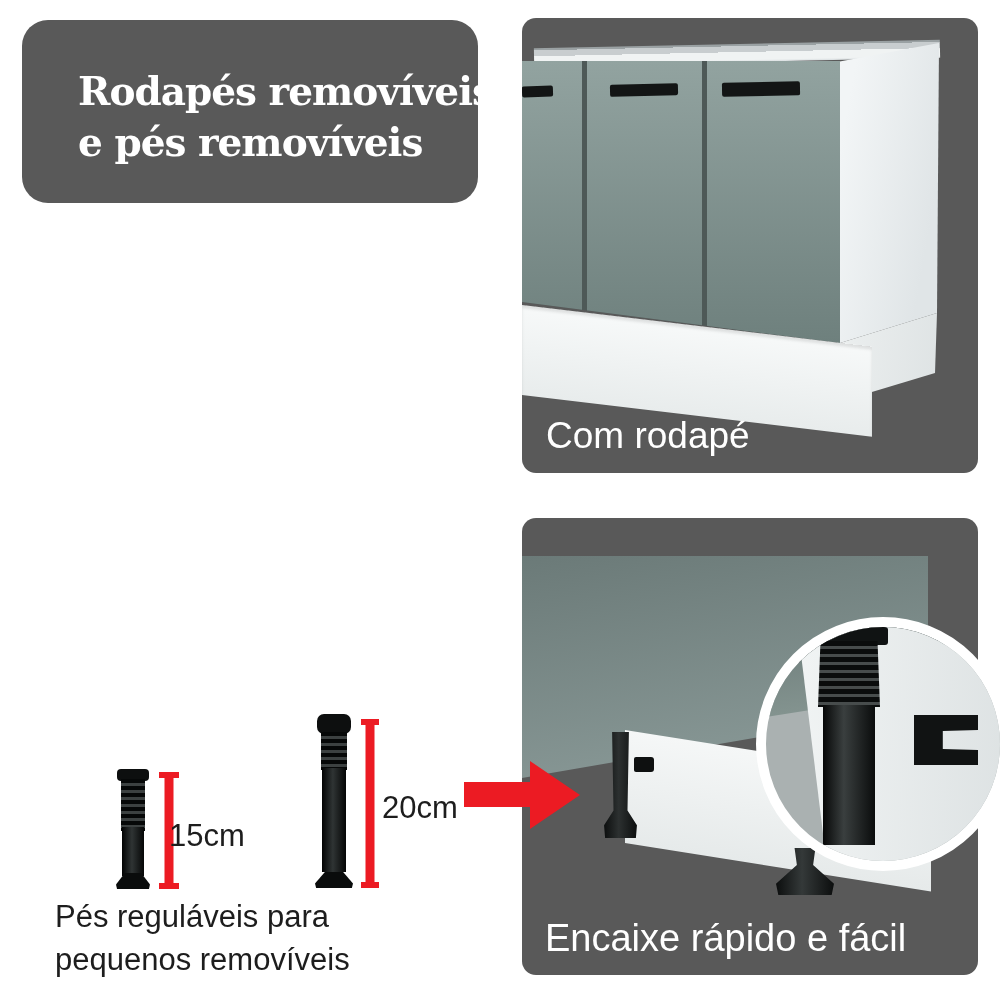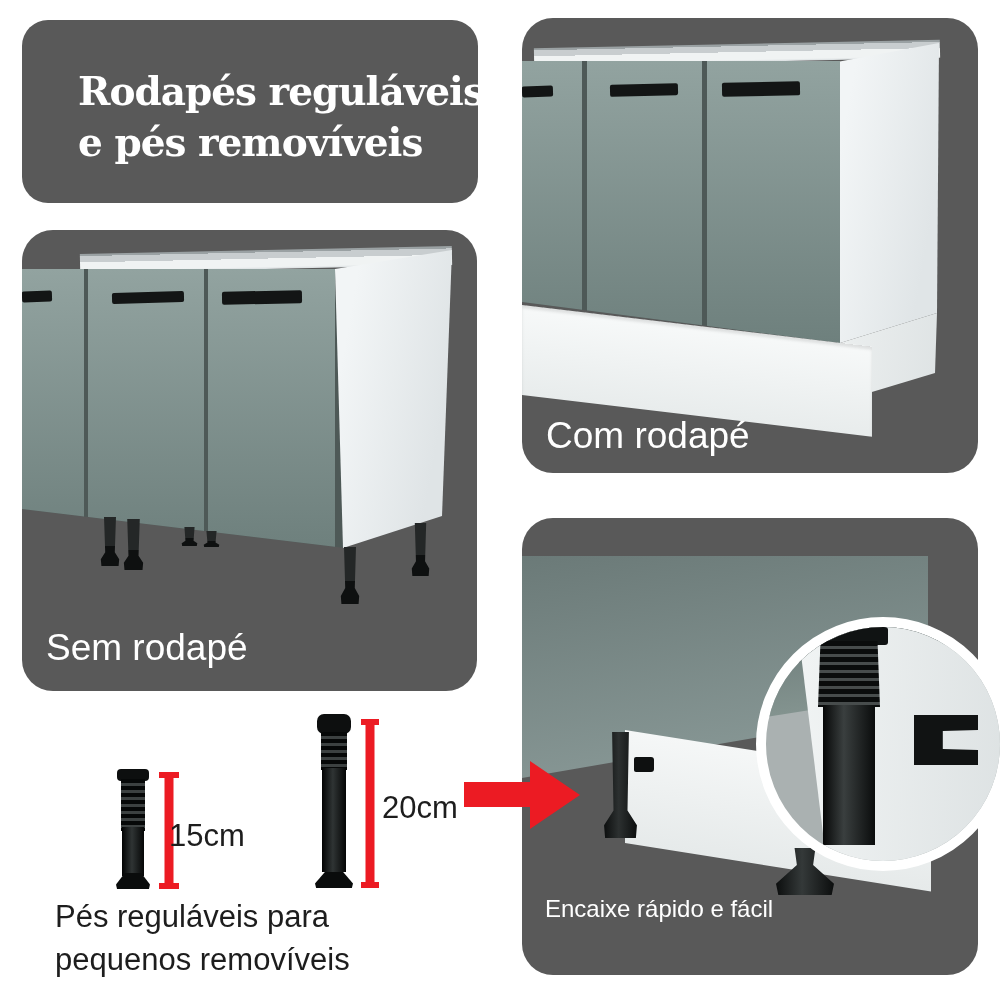--- a/index.html
+++ b/index.html
@@ -19,26 +19,26 @@
           font-family:"Liberation Sans",sans-serif;}
 
   
   .title-card{position:absolute;left:22px;top:20px;width:456px;height:183px;
               background:var(--panel-gray);border-radius:26px;box-sizing:border-box;
               padding:46px 0 0 56px;}
   .title-line{font-family:"DejaVu Serif",serif;font-weight:700;font-size:39px;
               line-height:51px;color:var(--label-white);letter-spacing:-1px;white-space:nowrap;}
 
   
-  .panel{position:absolute;background:var(--panel-gray);border-radius:31px;overflow:hidden;}
+  .panel{position:absolute;background:var(--panel-gray);border-radius:14px;overflow:hidden;}
   .panel-sem{left:22px;top:230px;width:455px;height:461px;}
   .panel-com{left:522px;top:18px;width:456px;height:455px;}
   .panel-enc{left:522px;top:518px;width:456px;height:457px;}
   .panel-label{position:absolute;left:24px;top:397px;font-size:37px;color:var(--label-white);white-space:nowrap;}
-  .panel-enc .panel-label{font-size:24px;top:377px;left:23px;}
+  .panel-enc .panel-label{font-size:38px;top:399px;left:23px;}
 
   
   .ctop{position:absolute;background:linear-gradient(to bottom,#9aa1a3 0 12%,var(--countertop-gray) 12% 45%,#f0f3f3 45% 88%,#d9dee0 100%);}
   .sem-top{left:58px;top:20px;width:372px;height:19px;transform:rotate(-1.2deg);}
   .com-top{left:12px;top:26px;width:406px;height:18px;transform:rotate(-1.2deg);}
   .doors{position:absolute;background:var(--door-gap);}
   .sem-doors{left:0;top:39px;width:323px;height:279px;clip-path:polygon(0 0,100% 0,100% 100%,0 86%);}
   .com-doors{left:0;top:43px;width:318px;height:282px;clip-path:polygon(0 0,100% 0,100% 100%,0 85.5%);}
   .door{position:absolute;top:0;height:100%;background:linear-gradient(to bottom,var(--door-green-light),var(--door-green-dark));}
   .sem-doors .d0{left:0;width:62px;}
@@ -142,43 +142,24 @@
   .lbl-20{left:382px;top:790px;}
   .feet-caption{position:absolute;left:55px;top:895px;width:400px;text-align:left;
                 font-size:31px;line-height:43px;color:var(--caption-dark);}
 </style>
 </head>
 <body>
 
 <div class="canvas">
 
   <section class="title-card">
-    <div class="title-line">Rodapés reguláveis</div>
+    <div class="title-line">Rodapés removíveis</div>
     <div class="title-line">e pés removíveis</div>
   </section>
 
-  <section class="panel panel-sem">
-    <div class="ctop sem-top"></div>
-    <div class="doors sem-doors">
-      <div class="door d0"></div>
-      <div class="door d1"></div>
-      <div class="door d2"></div>
-    </div>
-    <div class="handle h-s0"></div>
-    <div class="handle h-s1"></div>
-    <div class="handle h-s2"></div>
-    <div class="side sem-side"></div>
-    <div class="leg lgA"></div>
-    <div class="leg lgB"></div>
-    <div class="leg lgC"></div>
-    <div class="leg lgD"></div>
-    <div class="leg lgE"></div>
-    <div class="leg lgF"></div>
-    <div class="panel-label">Sem rodapé</div>
-  </section>
 
   <section class="panel panel-com">
     <div class="ctop com-top"></div>
     <div class="side com-side"></div>
     <div class="com-base-right"></div>
     <div class="doors com-doors">
       <div class="door d0"></div>
       <div class="door d1"></div>
       <div class="door d2"></div>
     </div>

